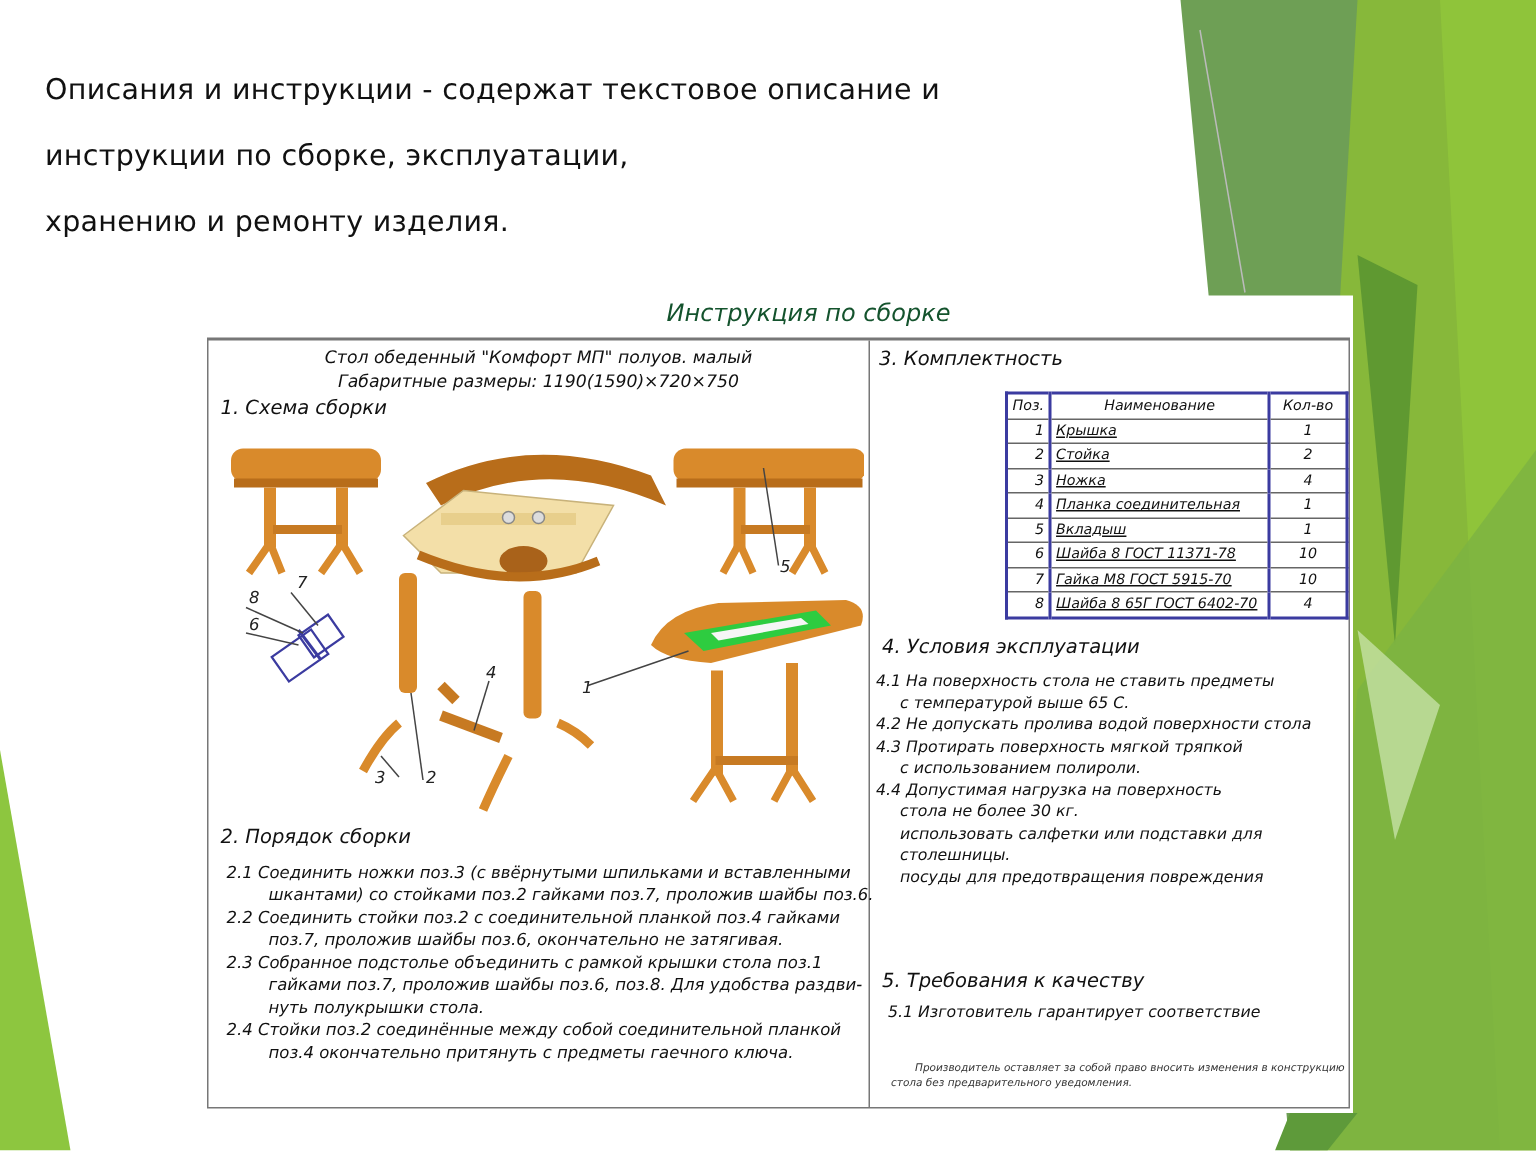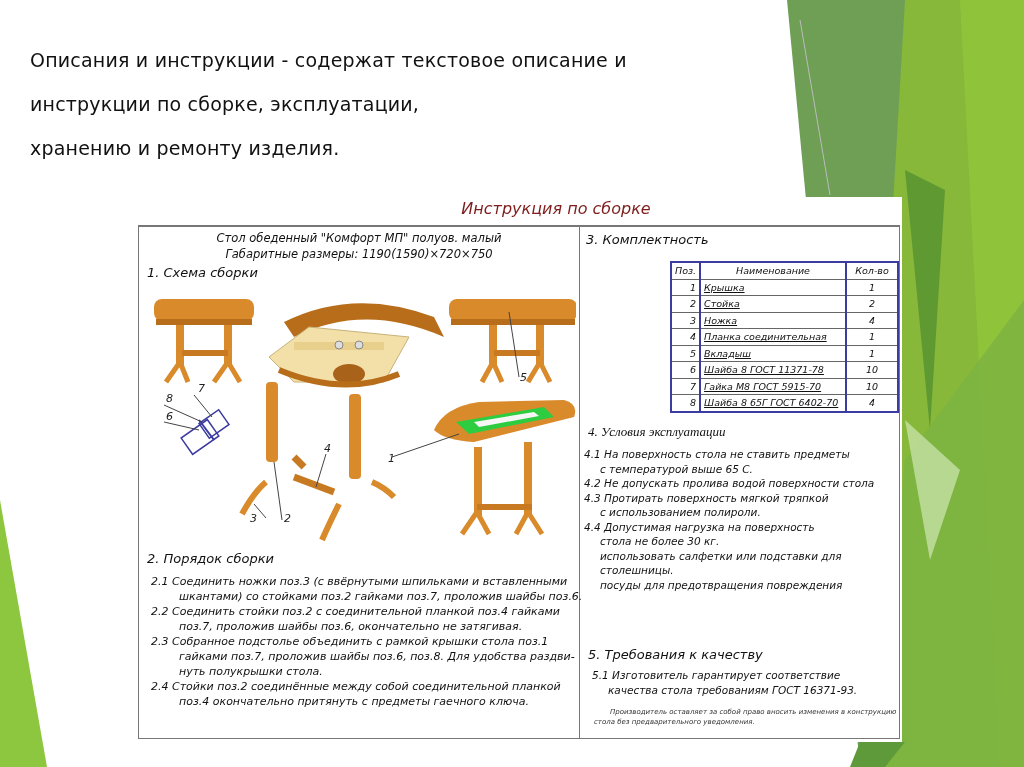--- a/index.html
+++ b/index.html
@@ -1,21 +1,21 @@
 <!DOCTYPE html>
 <html><head>
   <meta charset="utf-8">
   <style>
     html, body { margin:0; padding:0; }
     body { width:1024px; height:767px; position:relative; overflow:hidden; background:#ffffff; font-family:"DejaVu Sans", sans-serif; }
     .deco { position:absolute; inset:0; pointer-events:none; }
     .slide-title { position:absolute; left:30px; top:38px; width:760px; font-family:"DejaVu Sans", sans-serif; font-size:19px; line-height:44px; color:#111; letter-spacing:0.2px; }
     .slide-title div { white-space:nowrap; }
     .doc { position:absolute; left:138px; top:197px; width:764px; height:545px; background:#fff; }
-    .doc-title { position:absolute; left:308px; top:2px; width:220px; text-align:center; font-family:"DejaVu Sans", sans-serif; font-style:italic; font-size:16px; color:#7f1d1d; }
+    .doc-title { position:absolute; left:291px; top:2px; width:220px; text-align:center; font-family:"DejaVu Sans", sans-serif; font-style:italic; font-size:16px; color:#14532d; }
     .frame { position:absolute; left:0; top:28px; width:762px; height:514px; border:1px solid #777; border-top:2px solid #777; box-sizing:border-box; }
     .divider { position:absolute; left:440px; top:0; width:1px; height:100%; background:#777; }
     .it { font-family:"DejaVu Sans", sans-serif; font-style:italic; color:#111; font-size:11px; line-height:15px; }
     .abs { position:absolute; }
     .product { left:0; top:3px; width:440px; text-align:center; font-size:11.5px; line-height:16px; }
     .sec { font-size:13px; }
     table.spec { position:absolute; left:42px; top:34px; border-collapse:collapse; font-family:"DejaVu Sans", sans-serif; font-style:italic; font-size:9.5px; color:#111; }
     table.spec td, table.spec th { border-bottom:1px solid #666; padding:0 3px; height:15.5px; font-weight:normal; }
     table.spec { border:2px solid #3b3ba0;margin-left:48px; }
     table.spec .c1 { width:16px; text-align:right; border-right:2px solid #3b3ba0; }
@@ -192,38 +192,37 @@
               <td class="c3">10</td>
             </tr>
         <tr>
               <td class="c1">8</td>
               <td class="c2">Шайба 8 65Г ГОСТ 6402-70</td>
               <td class="c3">4</td>
             </tr>
       </tbody>
         </table>
 
-      <div class="abs it sec" style="left:8px; top:197px;font-family:Liberation Serif, serif;">4. Условия эксплуатации</div>
+      <div class="abs it sec" style="left:8px; top:197px;">4. Условия эксплуатации</div>
       <div class="abs it" style="left:4px; top:220px; font-size:10.5px; line-height:14.5px;">
         <div class="para">4.1 На поверхность стола не ставить предметы</div>
         <div class="para indent">с температурой выше 65 С.</div>
         <div class="para">4.2 Не допускать пролива водой поверхности стола</div>
         <div class="para">4.3 Протирать поверхность мягкой тряпкой</div>
         <div class="para indent">с использованием полироли.</div>
         <div class="para">4.4 Допустимая нагрузка на поверхность</div>
         <div class="para indent">стола не более 30 кг.</div>
         <div class="para indent">использовать салфетки или подставки для</div>
         <div class="para indent">столешницы.</div>
         <div class="para indent">посуды для предотвращения повреждения</div>
       </div>
 
       <div class="abs it sec" style="left:8px; top:420px;">5. Требования к качеству</div>
       <div class="abs it" style="left:12px; top:441px; font-size:10.5px; line-height:14.5px;">
         <div class="para">5.1 Изготовитель гарантирует соответствие</div>
-        <div class="para indent">качества стола требованиям ГОСТ 16371-93.</div>
       </div>
       <div class="abs it tiny" style="left:14px; top:480px;">
         <div class="para indent">Производитель оставляет за собой право вносить изменения в конструкцию</div>
         <div class="para">стола без предварительного уведомления.</div>
       </div>
     </div>
   </div>
 </div>
 
 </body></html>

